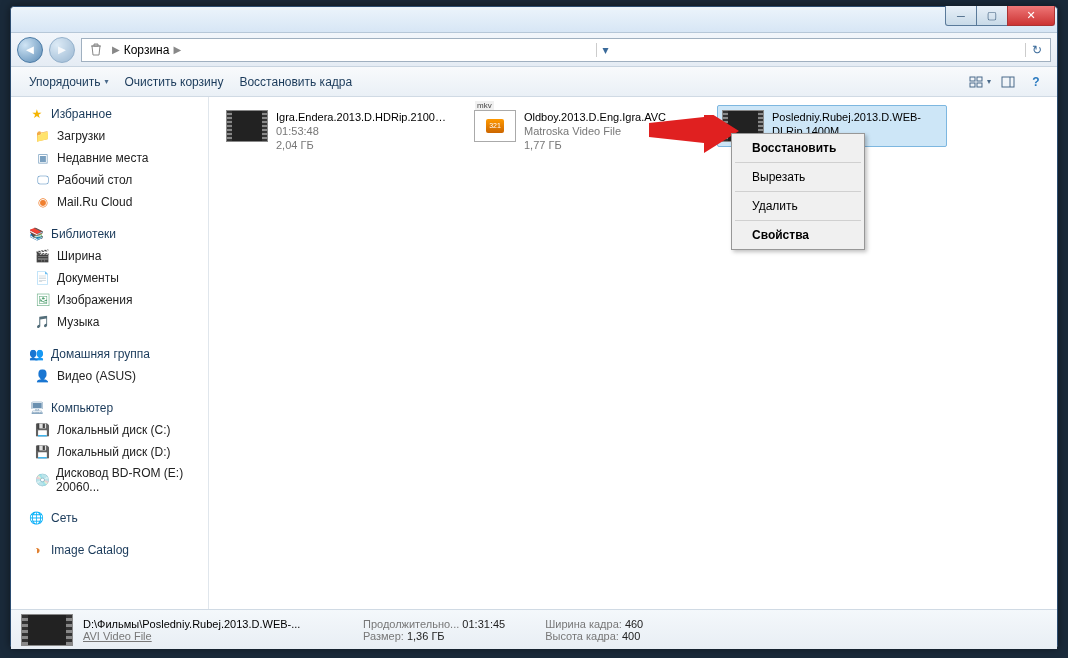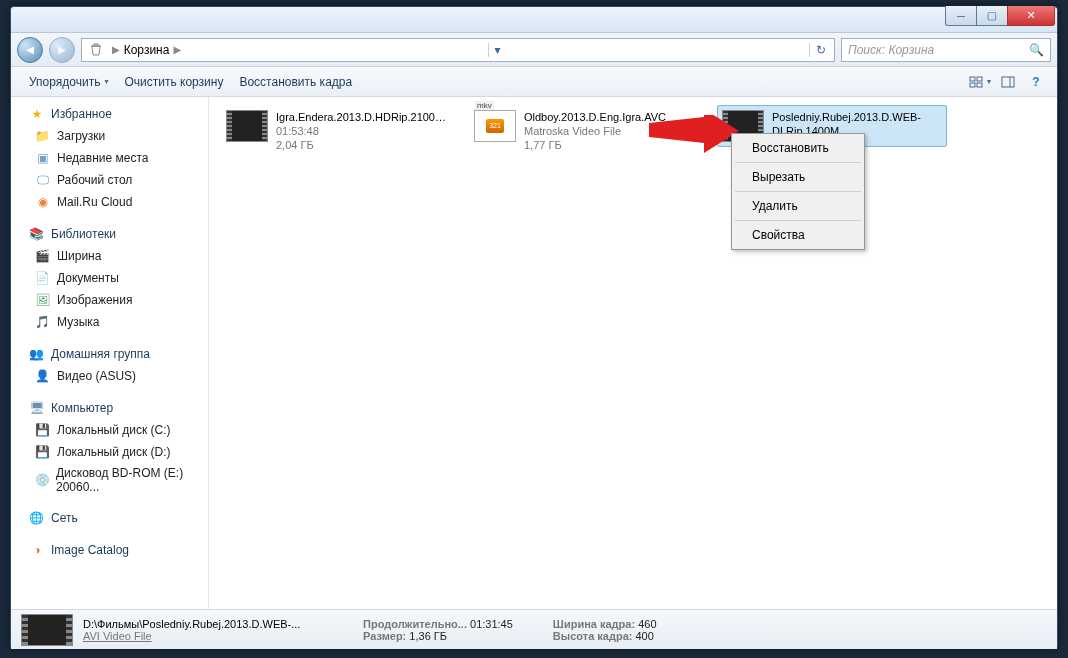--- a/index.html
+++ b/index.html
@@ -40,27 +40,27 @@
 .thumb .strip.l { left: 0; } .thumb .strip.r { right: 0; }
 .thumb-mkv { width: 42px; height: 32px; background: #fff; border: 1px solid #aaa; margin-right: 8px; flex-shrink: 0; position: relative; display: flex; flex-direction: column; }
 .thumb-mkv::before { content: "mkv"; font-size: 8px; background: #f0f0f0; padding: 0 2px; position: absolute; top: -10px; left: 0; color: #444; }
 .mpc { background: linear-gradient(#f90,#c60); width: 18px; height: 14px; margin: auto; border-radius: 2px; font-size: 7px; color: #fff; text-align: center; line-height: 14px; }
 .file-info { font-size: 11px; line-height: 14px; overflow: hidden; }
 .file-name { color: #000; white-space: nowrap; overflow: hidden; text-overflow: ellipsis; }
 .file-meta { color: #777; }
 .arrow { position: absolute; left: 440px; top: 18px; width: 90px; height: 40px; pointer-events: none; }
 .ctx-menu { position: absolute; left: 522px; top: 36px; width: 134px; background: #f0f0f0; border: 1px solid #979797; box-shadow: 2px 2px 4px rgba(0,0,0,.25); font-size: 12px; padding: 2px; }
 .ctx-item { padding: 5px 18px; cursor: default; }
-.ctx-item.bold { font-weight: normal; }
+.ctx-item.bold { font-weight: bold; }
 .ctx-sep { height: 1px; background: #d0d0d0; margin: 2px 1px; }
 .statusbar { height: 40px; border-top: 1px solid #d0dae4; background: linear-gradient(#f4f8fb,#e8eef4); display: flex; align-items: center; padding: 4px 10px; font-size: 11px; color: #555; }
 .status-thumb { width: 52px; height: 32px; background: #222; border: 1px solid #888; margin-right: 10px; position: relative; }
 .status-thumb .strip { position: absolute; top: 0; bottom: 0; width: 6px; background: repeating-linear-gradient(#333 0,#333 3px,#888 3px,#888 6px); }
 .status-col { display: flex; flex-direction: column; margin-right: 40px; }
-.status-col .lbl { color: #777; font-weight: bold; }
+.status-col .lbl { color: #777; }
 .status-col .val { color: #222; }
 .status-main { display: flex; flex-direction: column; margin-right: 30px; width: 250px; }
 .status-main .path { color: #000; white-space: nowrap; overflow: hidden; text-overflow: ellipsis; }
 .status-main .type { color: #777; text-decoration: underline; }
 .stars { color: #bbb; letter-spacing: 1px; }
 </style>
 </head>
 <body>
 
 <div class="window">
@@ -83,24 +83,20 @@
             <path d="M2 3h10" stroke="#888"></path>
             <path d="M5 1h4v2H5z" fill="#ccc" stroke="#888"></path>
           </svg>
       </span>
       <span class="bc-sep">▶</span>
       <span>Корзина</span>
       <span class="bc-sep">▶</span>
       <span class="bc-refresh">▾</span>
       <span class="bc-refresh">↻</span>
     </div>
-    <div class="searchbox">
-      <span>Поиск: Корзина</span>
-      <span class="search-icon">🔍</span>
-    </div>
   </div>
 
   <div class="toolbar">
     <div class="tb-btn tb-drop">Упорядочить</div>
     <div class="tb-btn">Очистить корзину</div>
     <div class="tb-btn">Восстановить кадра</div>
     <div class="tb-right">
       <div class="tb-icon tb-drop">
         <svg width="14" height="14" viewBox="0 0 14 14">
             <rect x="1" y="2" width="5" height="4" fill="none" stroke="#4a6a8a"></rect>

